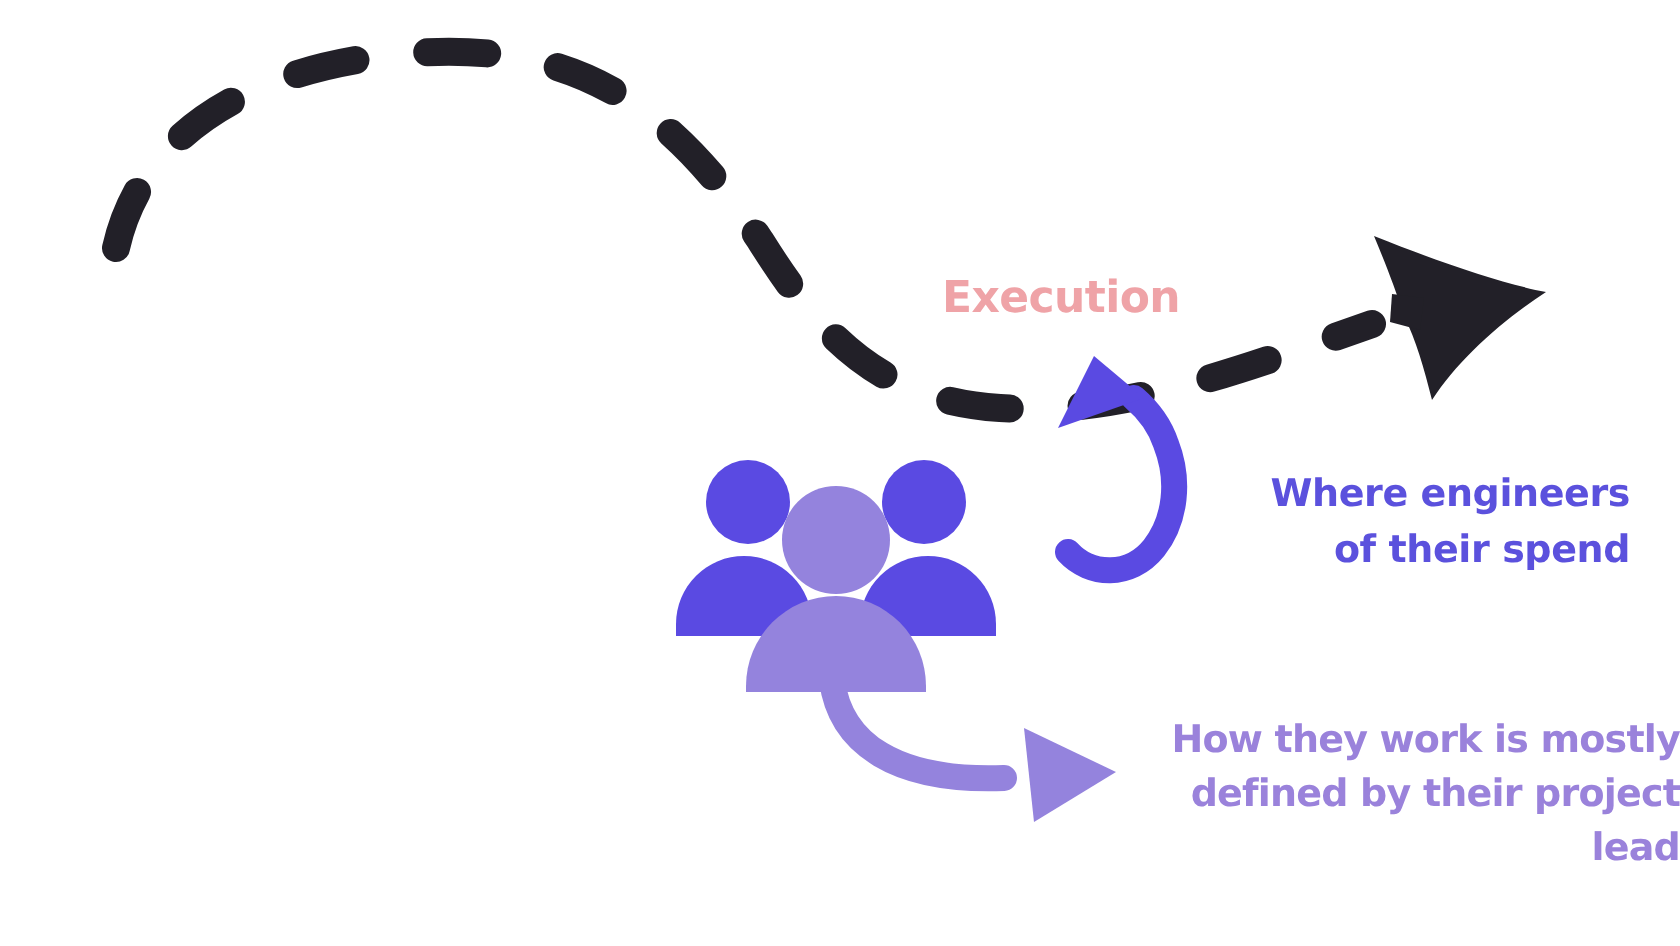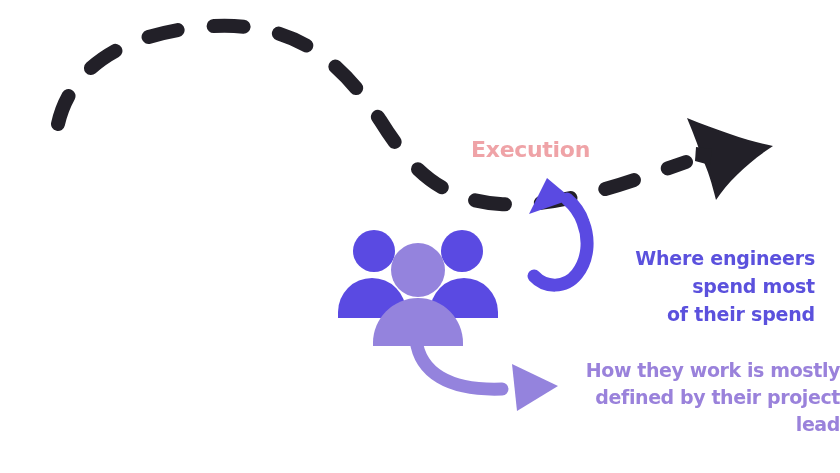--- a/index.html
+++ b/index.html
@@ -33,21 +33,21 @@
   .stage-label {
     left: 450px;
     top: 137px;
     width: 140px;
     font-size: 22px;
     letter-spacing: -0.3px;
     color: #EFA3A7;
   }
   .note-engineers {
     left: 575px;
-    top: 244px;
+    top: 233px;
     width: 240px;
     font-size: 19px;
     line-height: 28px;
     letter-spacing: -0.2px;
     color: #5B51DD;
   }
   .note-lead {
     left: 558px;
     top: 357px;
     width: 282px;
@@ -92,21 +92,20 @@
         <circle cx="418" cy="270" r="27"></circle>
         <path d="M 373 346 L 373 343 A 45 45 0 0 1 463 343 L 463 346 Z"></path>
       </g>
     </g>
   </svg>
 
   <div class="label stage-label">Execution</div>
 
   <div class="label note-engineers">
     <div>Where engineers</div>
-    <div>spend most</div>
     <div>of their spend</div>
   </div>
 
   <div class="label note-lead">
     <div>How they work is mostly</div>
     <div>defined by their project</div>
     <div>lead</div>
   </div>
 
 </div>

